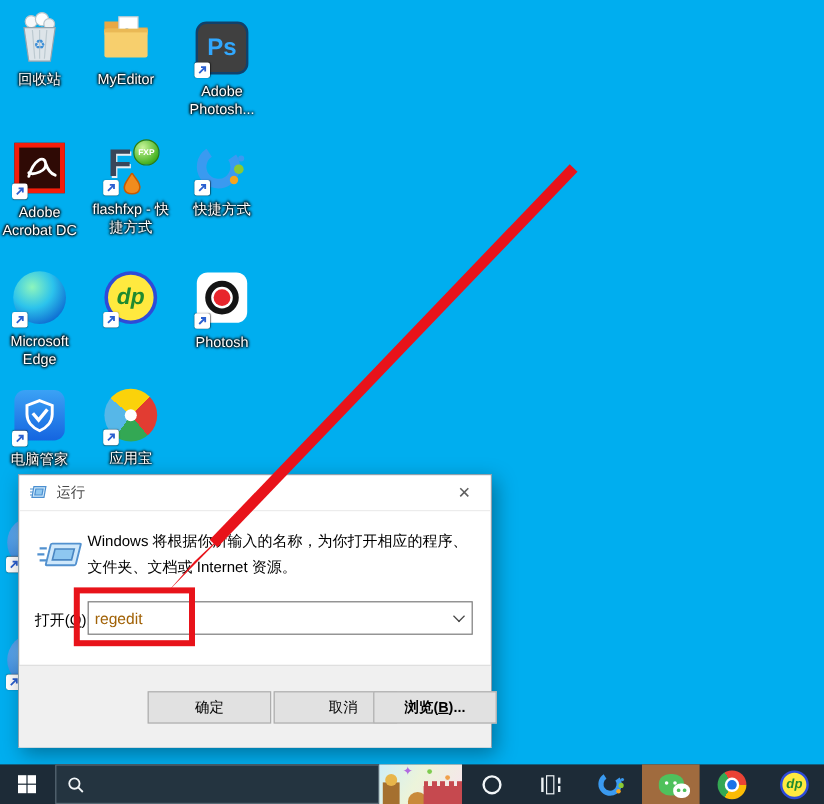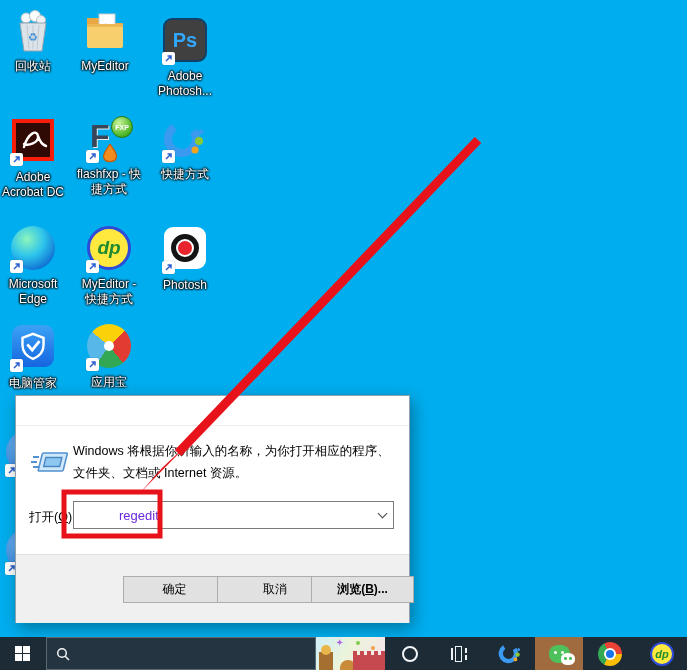--- a/index.html
+++ b/index.html
@@ -60,21 +60,21 @@
   .closebtn { margin-left:auto; width:26px; height:22px; text-align:center; line-height:22px;
               font-size:13px; color:#5f5f5f; }
   .dlg-body { position:absolute; left:0; top:29px; width:100%; height:129px; border-top:1px solid #ececec; }
   .runicon { position:absolute; left:15px; top:21px; }
   .desc { position:absolute; left:57px; top:14px; width:330px; font-size:12.5px;
           line-height:22px; color:#000; white-space:pre-line; }
   .openrow-label { position:absolute; left:13px; top:83px; font-size:12.5px; color:#000; }
   .combobox { position:absolute; left:57px; top:75px; width:321px; height:28px;
               border:1px solid #7b7b7b; background:#fff; display:flex; align-items:center; }
   .combobox input { flex:1; border:none; outline:none; font-size:13px; padding:0 5px;
-                    font-family:"Liberation Sans", sans-serif; color:#6d28d9; background:transparent;margin-left:40px; }
+                    font-family:"Liberation Sans", sans-serif; color:#a16207; background:transparent; }
   .combo-arrow { width:22px; height:100%; display:flex; align-items:center; justify-content:center; }
   .chev { width:7px; height:7px; border-right:1.6px solid #444; border-bottom:1.6px solid #444;
           transform:rotate(45deg); margin-top:-4px; }
   .dlg-footer { position:absolute; left:0; top:158px; width:100%; height:69px;
                 background:#f0f0f0; border-top:1px solid #dfdfdf; }
   .dlg-btn { position:absolute; top:21px; width:103px; height:27px; background:#e1e1e1;
              border:1px solid #adadad; font-size:12px; color:#000;
              font-family:"Liberation Sans", sans-serif; }
   .u { text-decoration:underline; }
 
@@ -240,22 +240,20 @@
     <div class="dicon">
       <div class="dpc big">
           <span>dp</span>
         </div>
       <div class="sc">
         <svg width="9" height="9">
             <path d="M2 7 L7 2 M3.5 2 H7 V5.5" stroke="#2b5fd0" stroke-width="1.5" fill="none"></path>
           </svg>
       </div>
     </div>
-    <div class="dlabel">MyEditor -
-快捷方式</div>
   </div>
 
   <div class="dcell" style="left:137px; top:224px;">
     <div class="dicon">
       <div class="bandi">
           <div class="bring">
             <div class="bdot"></div>
           </div>
         </div>
       <div class="sc">
@@ -312,20 +310,31 @@
       <div class="hidball"></div>
       <div class="sc">
         <svg width="9" height="9">
             <path d="M2 7 L7 2 M3.5 2 H7 V5.5" stroke="#2b5fd0" stroke-width="1.5" fill="none"></path>
           </svg>
       </div>
     </div>
   </div>
 
   <div id="run-dialog">
+    <div class="titlebar">
+      <svg width="15" height="13" viewBox="0 0 15 13">
+        <g transform="skewX(-10)">
+          <rect x="3.5" y="1.5" width="10" height="9" fill="#cfe8fb" stroke="#4b8fd0"></rect>
+          <rect x="5.5" y="3.5" width="6" height="5" fill="#8ec7f0" stroke="#4b8fd0"></rect>
+        </g>
+        <path d="M0 3.5 h2.5 M0 6 h2.5 M0 8.5 h2.5" stroke="#4b8fd0"></path>
+      </svg>
+      <span class="title-text">运行</span>
+      <span class="closebtn">✕</span>
+    </div>
 
     <div class="dlg-body">
       <svg class="runicon" width="38" height="36" viewBox="0 0 38 36">
         <g transform="skewX(-14) translate(8,0)">
           <rect x="5" y="6" width="25" height="18" rx="1" fill="#cfe8fb" stroke="#5291cf" stroke-width="1.6"></rect>
           <rect x="9.5" y="10.5" width="16" height="9" fill="#8ec7f0" stroke="#4a86c2" stroke-width="1.4"></rect>
         </g>
         <path d="M2 10 h6 M0 15 h6 M2 20 h6" stroke="#5291cf" stroke-width="2"></path>
       </svg>
       <div class="desc">Windows 将根据你所输入的名称，为你打开相应的程序、
@@ -336,21 +345,21 @@
       <div class="combobox">
         <input type="text" value="regedit" style="">
         <div class="combo-arrow">
           <div class="chev"></div>
         </div>
       </div>
     </div>
 
     <div class="dlg-footer">
       <button class="dlg-btn" style="left:107px;"><span>确定</span></button>
-      <button class="dlg-btn" style="left:201px;padding-left:13px;"><span>取消</span></button>
+      <button class="dlg-btn" style="left:212px;padding-left:13px;"><span>取消</span></button>
       <button class="dlg-btn" style="left:295px;font-weight:bold;"><span>浏览(</span><span class="u">B</span><span>)...</span></button>
     </div>
   </div>
 
   <svg id="annotations" width="687" height="670">
     <line x1="478" y1="140" x2="178" y2="453" stroke="#e8131a" stroke-width="9"></line>
     <polygon points="140,493 194,438 162,468" fill="#e8131a"></polygon>
     <rect x="64" y="492" width="96" height="44" fill="none" stroke="#e8131a" stroke-width="5"></rect>
   </svg>
 

